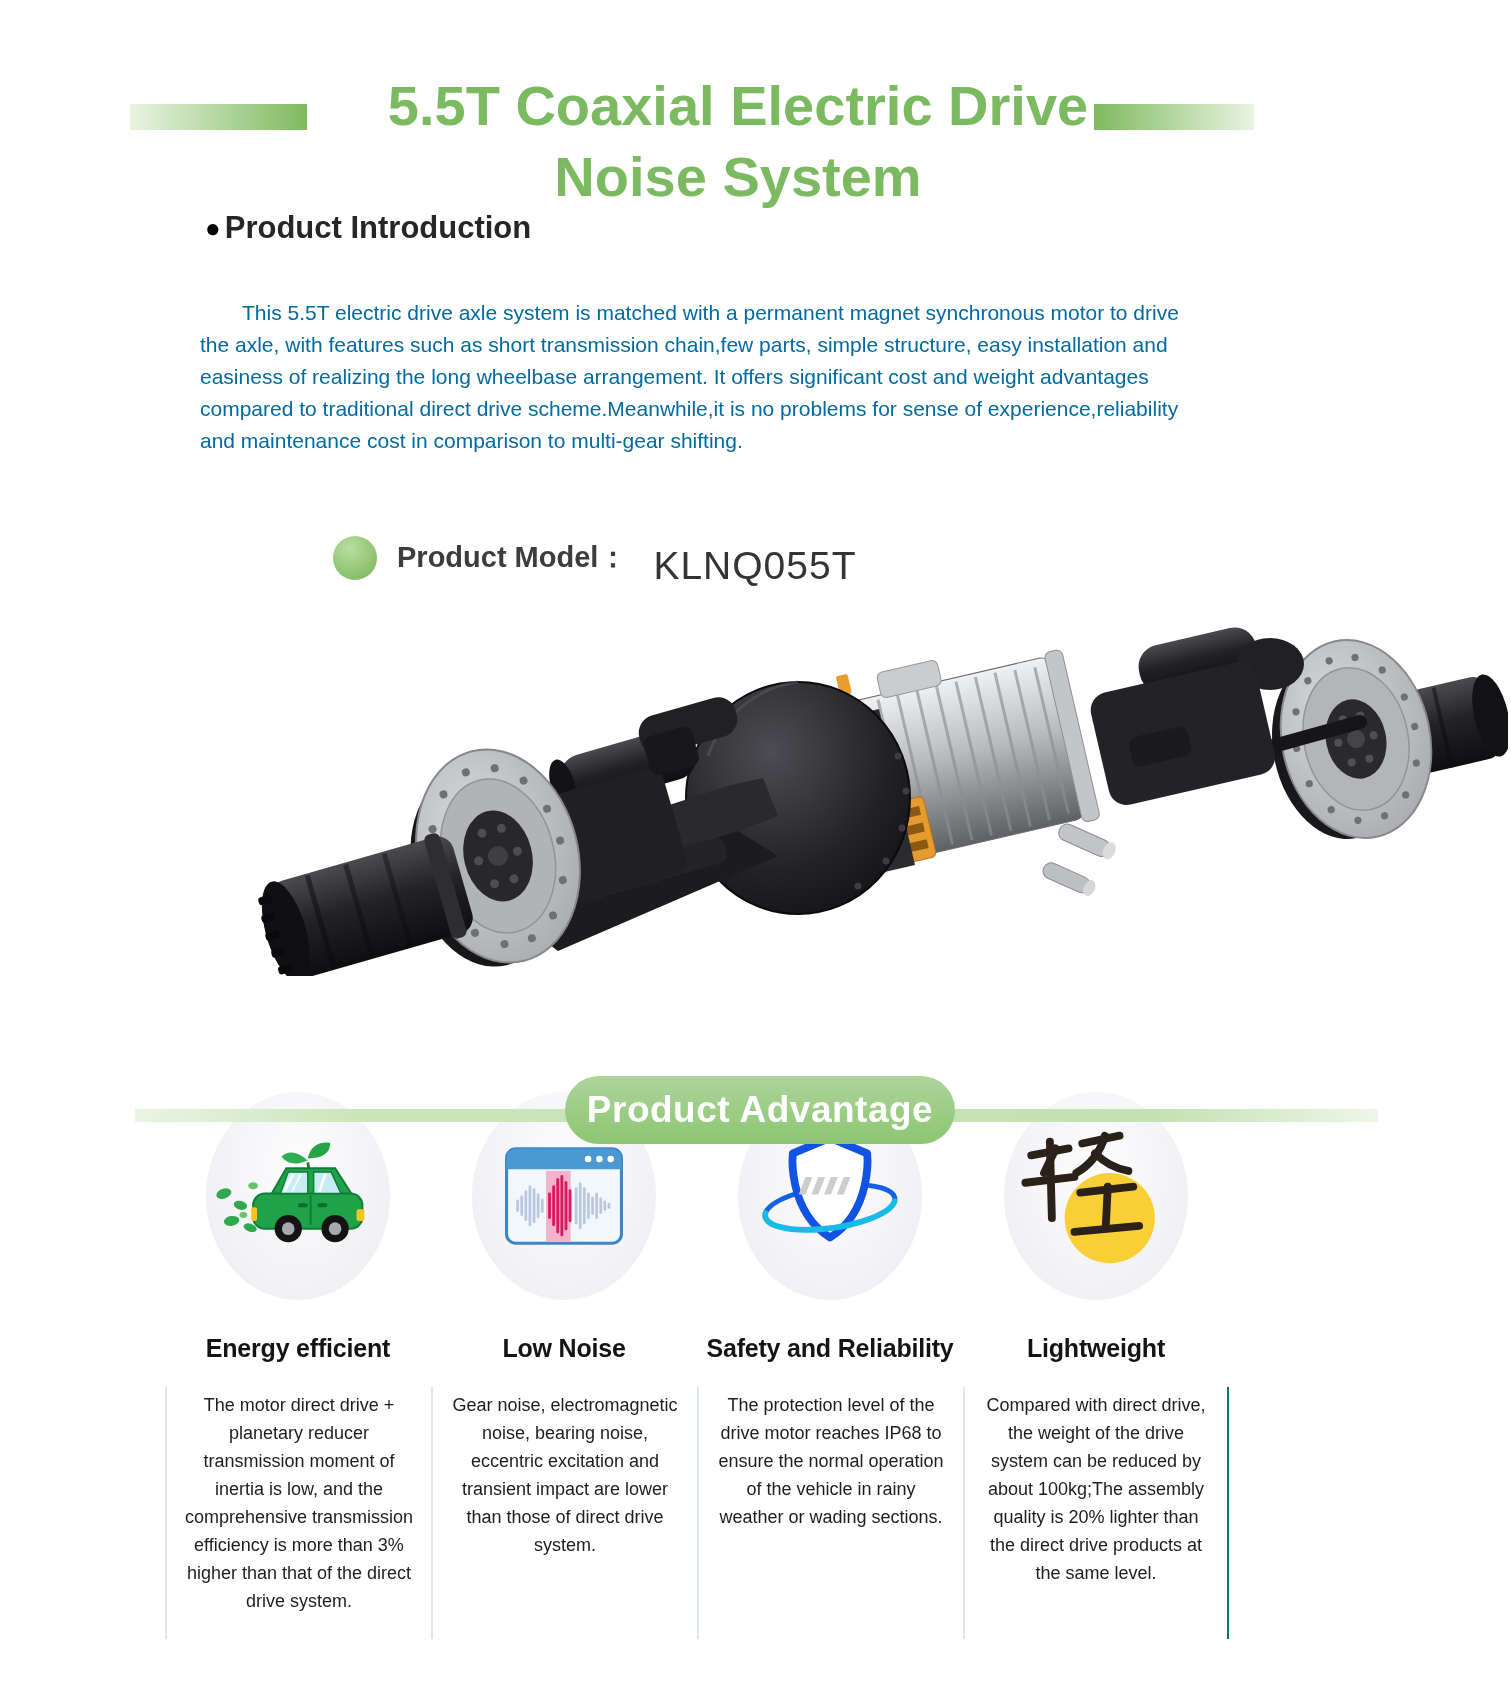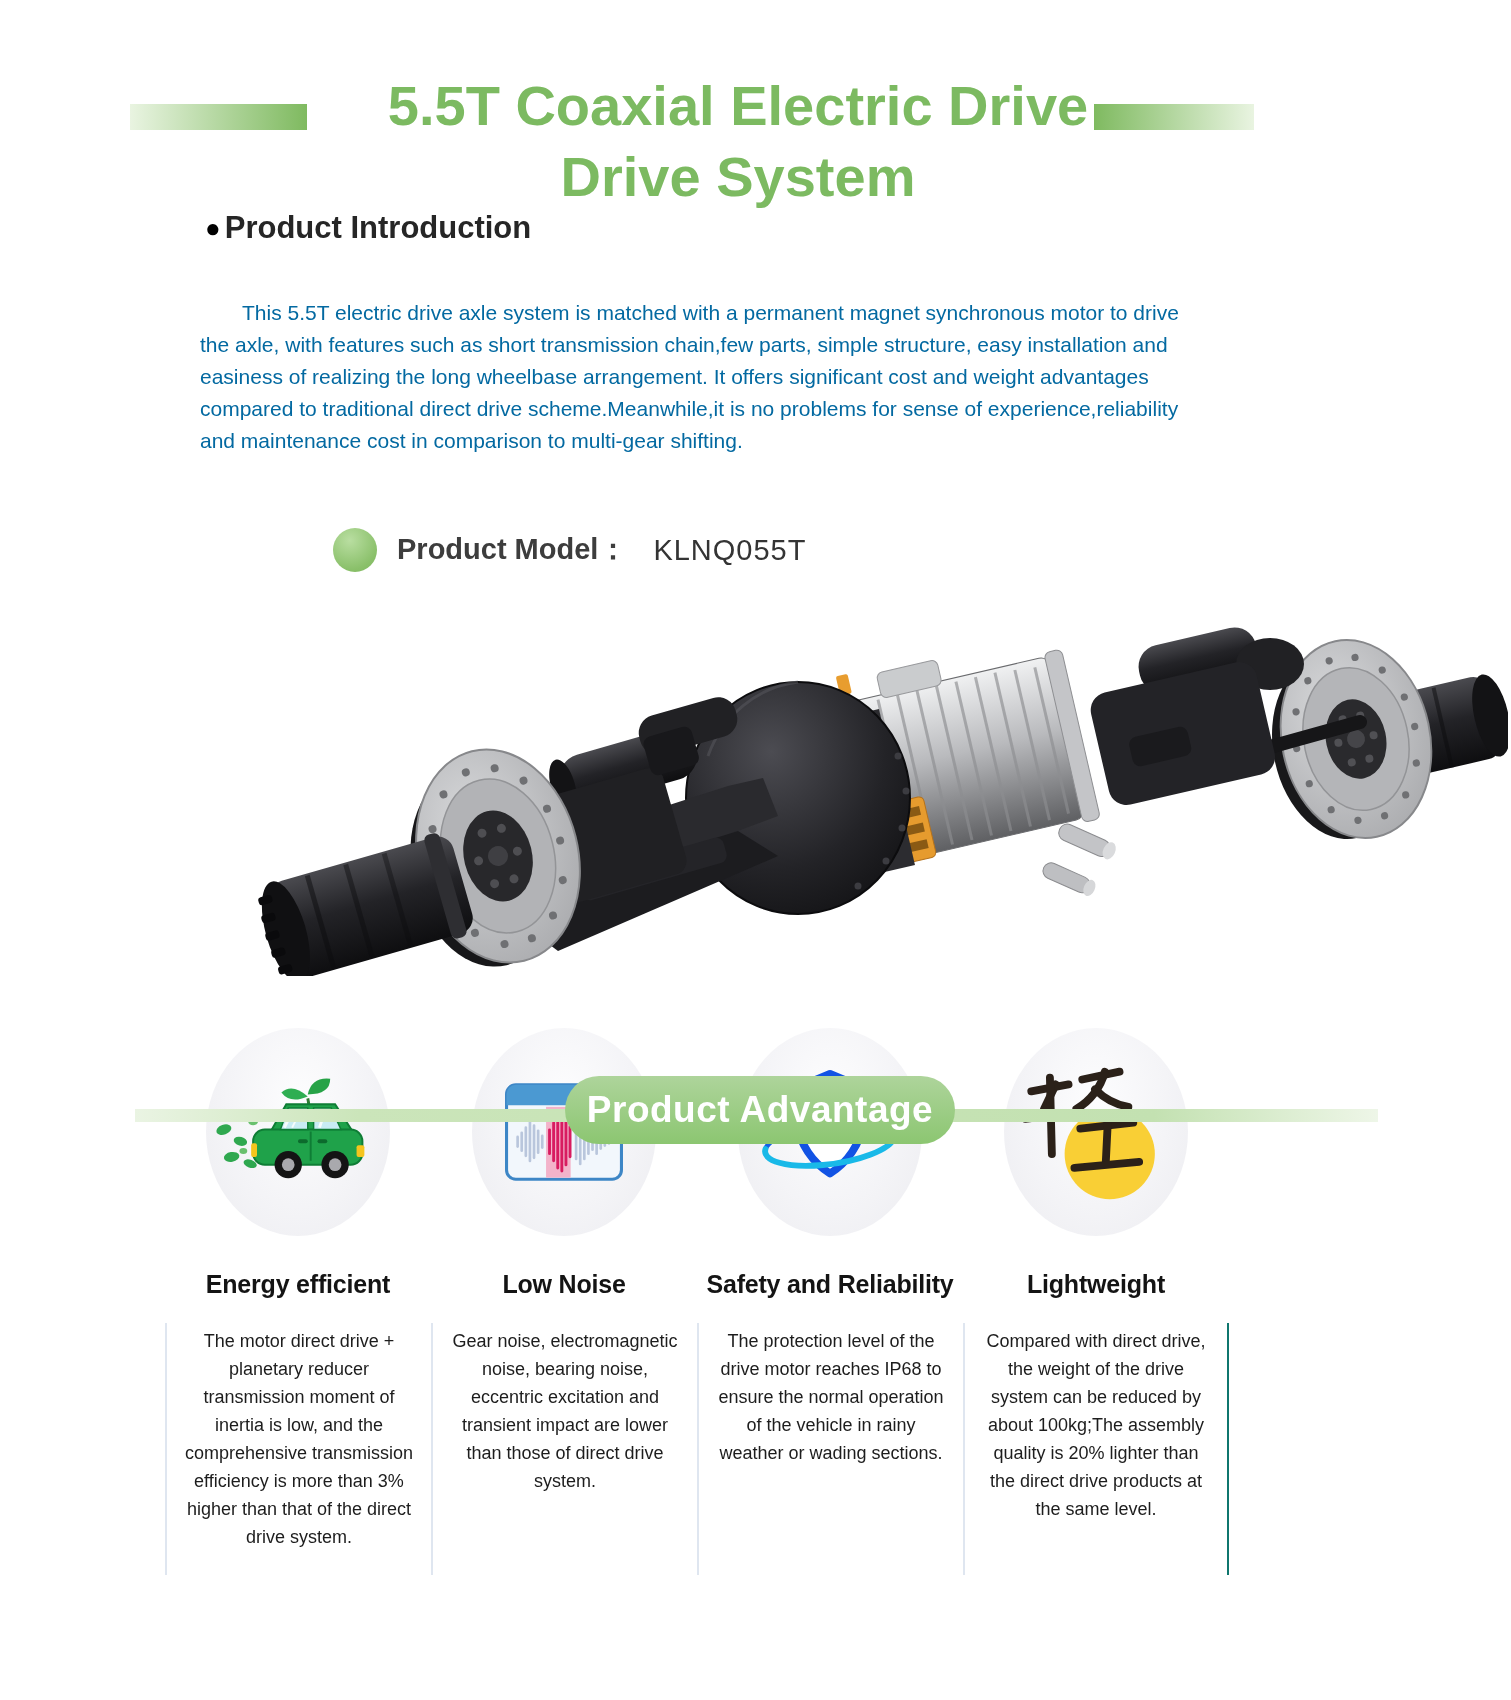--- a/index.html
+++ b/index.html
@@ -18,35 +18,35 @@
                  font-size:31px;font-weight:bold;color:#262626;}
   .intro-heading .dot{font-size:26px;margin-right:4px;color:#000;}
   .intro-para{position:absolute;left:200px;top:276px;width:1000px;font-size:21px;line-height:32px;
               color:#0369a1;text-indent:42px;text-align:left;}
 
   
   .green-dot{width:44px;height:44px;border-radius:50%;flex:0 0 44px;
              background:radial-gradient(circle at 38% 28%,#b9dea1,#8ac06a 70%,#7db75d);}
   .model-row{position:absolute;left:333px;top:528px;display:flex;align-items:center;gap:20px;}
   .model-row .lbl{font-size:29px;font-weight:bold;color:#3d3d3d;text-align:right;}
-  .model-row .val{font-size:29px;color:#343434;margin-left:6px;letter-spacing:1px;}
+  .model-row .val{font-size:39px;color:#343434;margin-left:6px;letter-spacing:1px;margin-top:16px;}
 
   .applicable{position:absolute;left:832px;top:874px;display:flex;gap:24px;}
   .applicable .txt{font-size:29px;font-weight:bold;color:#3d3d3d;line-height:38px;}
 
   
   .adv-rule{position:absolute;left:135px;top:1109px;width:1243px;height:13px;z-index:1;
             background:linear-gradient(to right,#eaf4e3,#cbe5ba 18%,#c3e1b1 82%,#eef6e8);}
   .adv-pill{position:absolute;left:565px;top:1076px;width:390px;height:68px;z-index:2;
             border-radius:40px;background:linear-gradient(180deg,#aed49b,#8cc671);
             display:flex;align-items:center;justify-content:center;
             color:#ffffff;font-size:37px;font-weight:bold;letter-spacing:0.5px;}
 
   
-  .adv-grid{position:absolute;left:165px;top:1016px;width:1064px;display:flex;z-index:0;}
+  .adv-grid{position:absolute;left:165px;top:1080px;width:1064px;display:flex;z-index:0;}
   .adv-col{width:266px;display:flex;flex-direction:column;align-items:center;}
   .egg{width:184px;height:208px;margin-top:12px;border-radius:50%;
        background:radial-gradient(ellipse at 50% 36%,#fdfdfe 0%,#f4f4f7 55%,#ececf0 100%);
        display:flex;align-items:center;justify-content:center;}
   .adv-title{margin-top:34px;font-size:25px;font-weight:bold;color:#141414;white-space:nowrap;
              letter-spacing:-0.2px;}
   .desc-wrap{margin-top:24px;min-height:252px;width:100%;box-sizing:border-box;
              border-left:2px solid #dfe6f0;}
   .adv-col:last-child .desc-wrap{border-right:2px solid #0f766e;}
   .desc{margin:4px 0 0 0;padding:0 16px;font-size:18px;line-height:28px;color:#1d1d1d;text-align:center;}
@@ -55,21 +55,21 @@
 </style>
 </head>
 <body>
 
 <div class="page">
 
   <div class="title-rule rule-left"></div>
   <div class="title-rule rule-right"></div>
   <div class="title-block">
     <div>5.5T Coaxial Electric Drive</div>
-    <div>Drive System</div>
+    <div>Noise System</div>
   </div>
 
   <div class="intro-heading">
     <span class="dot">●</span>
     <span>Product Introduction</span>
   </div>
   <p class="intro-para">This 5.5T electric drive axle system is matched with a permanent magnet synchronous motor to drive the axle, with features such as short transmission chain,few parts, simple structure, easy installation and easiness of realizing the long wheelbase arrangement. It offers significant cost and weight advantages compared to traditional direct drive scheme.Meanwhile,it is no problems for sense of experience,reliability and maintenance cost in comparison to multi-gear shifting.</p>
 
   <div class="model-row">
     <span class="green-dot"></span>

